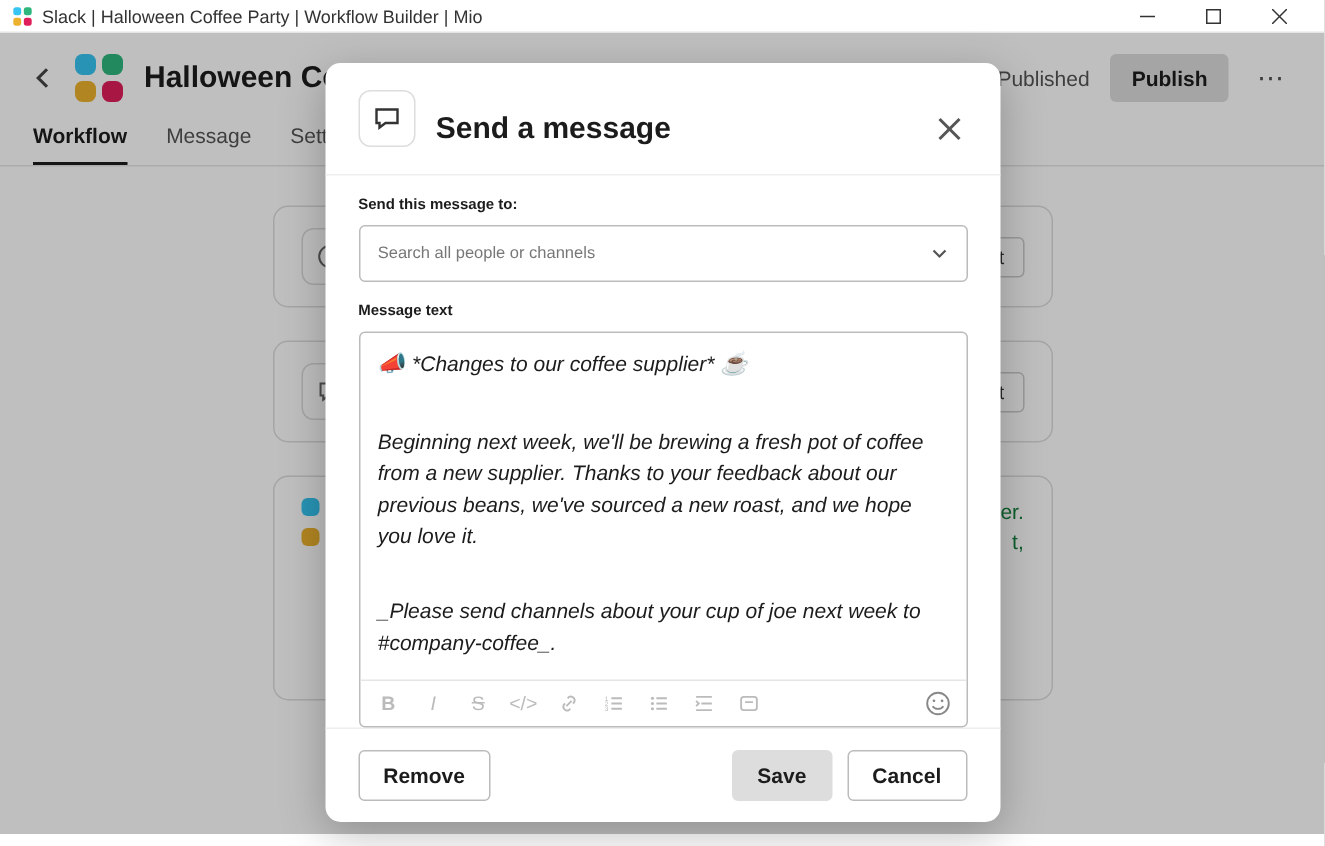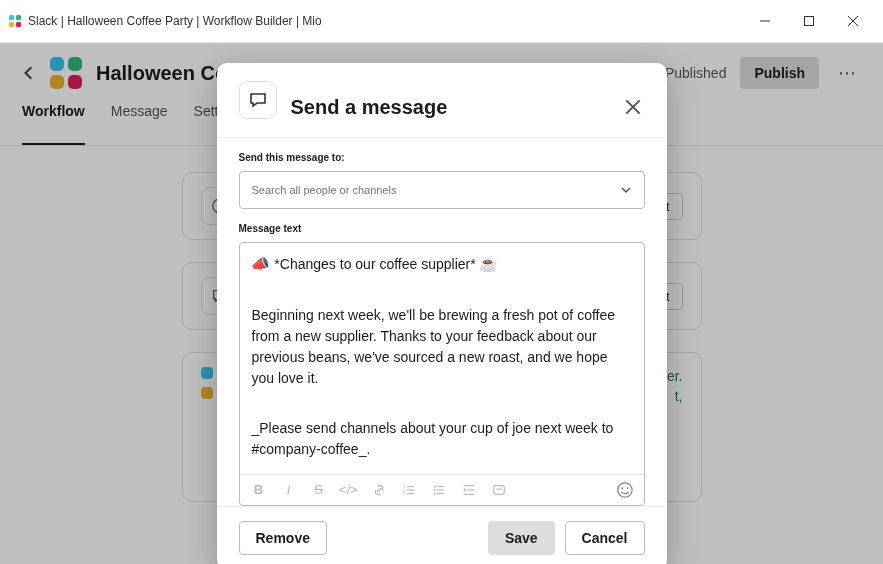--- a/index.html
+++ b/index.html
@@ -1,18 +1,18 @@
 <!DOCTYPE html>
 <html><head>
 <meta charset="utf-8">
 <style>
 * { margin: 0; padding: 0; box-sizing: border-box; font-family: -apple-system, BlinkMacSystemFont, "Segoe UI", Helvetica, Arial, sans-serif; }
 body { width: 883px; height: 564px; background: #fff; overflow: hidden; position: relative; }
 
-.titlebar { height: 43px; display: flex; align-items: center; padding: 0 8px; border-bottom: 1px solid #e5e5e5; font-size: 12px; color: #333; }
+.titlebar { height: 22px; display: flex; align-items: center; padding: 0 8px; border-bottom: 1px solid #e5e5e5; font-size: 12px; color: #333; }
 .titlebar-icon { width: 14px; height: 14px; margin-right: 6px; display:inline-flex; }
 .titlebar-spacer { flex: 1; }
 .win-btn { width: 44px; height: 30px; display: flex; align-items: center; justify-content: center; color: #333; cursor: pointer; }
 .win-btn svg { width: 10px; height: 10px; }
 
 .app { position: relative; height: calc(564px - 30px); background: #fff; }
 
 .overlay { position: absolute; inset: 0; background: rgba(0,0,0,0.25); }
 
 .header { display: flex; align-items: center; padding: 14px 22px 0 22px; }
@@ -23,21 +23,21 @@
 .lb2 { background:#2eb67d; top:0; right:0; }
 .lb3 { background:#ecb22e; bottom:0; left:0; }
 .lb4 { background:#e01e5a; bottom:0; right:0; }
 .page-title { font-size: 20px; font-weight: 700; color:#1d1c1d; }
 .header-spacer { flex:1; }
 .header-right { display:flex; align-items:center; gap:14px; color:#555; font-size:14px; }
 .publish-btn { background:#ddd; color:#1d1c1d; border:none; padding:8px 14px; border-radius:4px; font-weight:600; font-size:14px; cursor:pointer; }
 .kebab { width:28px; text-align:center; color:#555; font-size:18px; cursor:pointer; }
 
 .tabs { display:flex; gap:26px; padding: 14px 22px 0 22px; border-bottom:1px solid #e5e5e5; font-size:14px; }
-.tab { padding-bottom: 24px; color:#555; cursor:pointer; }
+.tab { padding-bottom: 10px; color:#555; cursor:pointer; }
 .tab.active { color:#1d1c1d; font-weight:700; border-bottom: 2px solid #1d1c1d; }
 
 .canvas { padding: 26px 0; display:flex; flex-direction:column; align-items:center; gap: 22px; }
 .step-card { width: 520px; border:1px solid #ddd; border-radius:10px; background:#fff; padding: 14px 18px; display:flex; align-items:center; gap:14px; }
 .step-icon-box { width:38px; height:38px; border:1px solid #ddd; border-radius:8px; display:flex; align-items:center; justify-content:center; color:#555; }
 .step-edit { margin-left:auto; border:1px solid #ccc; background:#fff; border-radius:4px; padding:5px 12px; font-size:13px; color:#333; cursor:pointer; }
 .long-card { align-items:flex-start; height:150px; }
 .long-card .mini-logo { width:32px; height:32px; position:relative; }
 .long-card .mini-logo span{ position:absolute; width:12px; height:12px; border-radius:4px;}
 .long-text { color:#15803d; font-size:14px; line-height:1.4; }
@@ -48,21 +48,21 @@
 .modal-icon-box { width:38px; height:38px; border:1px solid #ddd; border-radius:8px; display:flex; align-items:center; justify-content:center; }
 .modal-title { font-size:20px; font-weight:700; color:#1d1c1d; }
 .modal-close { margin-left:auto; color:#555; cursor:pointer; padding:4px; }
 .modal-body { padding: 0 22px 10px 22px; overflow-y:auto; border-top:1px solid #eee; border-bottom:1px solid #eee; flex:1; }
 .modal-body::-webkit-scrollbar { width:8px; }
 .modal-body::-webkit-scrollbar-thumb { background:#bbb; border-radius:4px; }
 .field-label { font-size:10px; color:#1d1c1d; font-weight:700; margin: 14px 0 8px 0; }
 .select-box { border:1px solid #bbb; border-radius:4px; height:38px; display:flex; align-items:center; padding:0 12px; color:#777; font-size:11px; justify-content:space-between; cursor:pointer; }
 .editor-box { border:1px solid #bbb; border-radius:4px; }
 .editor-text { padding: 10px 12px; font-size:14px; color:#1d1c1d; line-height:1.5; min-height: 160px; }
-.editor-text p { margin-bottom: 4px; }
+.editor-text p { margin-bottom: 4px; font-style: italic; }
 .editor-toolbar { border-top:1px solid #e5e5e5; display:flex; align-items:center; padding: 6px 10px; gap: 12px; color:#bbb; }
 .editor-toolbar .tb { width:18px; height:18px; display:flex; align-items:center; justify-content:center; cursor:pointer; font-size:13px; }
 .editor-toolbar .emoji { margin-left:auto; color:#888; cursor:pointer; }
 .modal-footer { display:flex; padding: 14px 22px; gap:10px; align-items:center; }
 .footer-spacer { flex:1; }
 .btn { border:1px solid #bbb; background:#fff; color:#1d1c1d; padding: 8px 16px; border-radius:4px; font-size:14px; font-weight:600; cursor:pointer; }
 .btn.primary { background:#ddd; border-color:#ddd; }
 .emji { font-size:15px; }
 svg { display:block; }
 </style>

